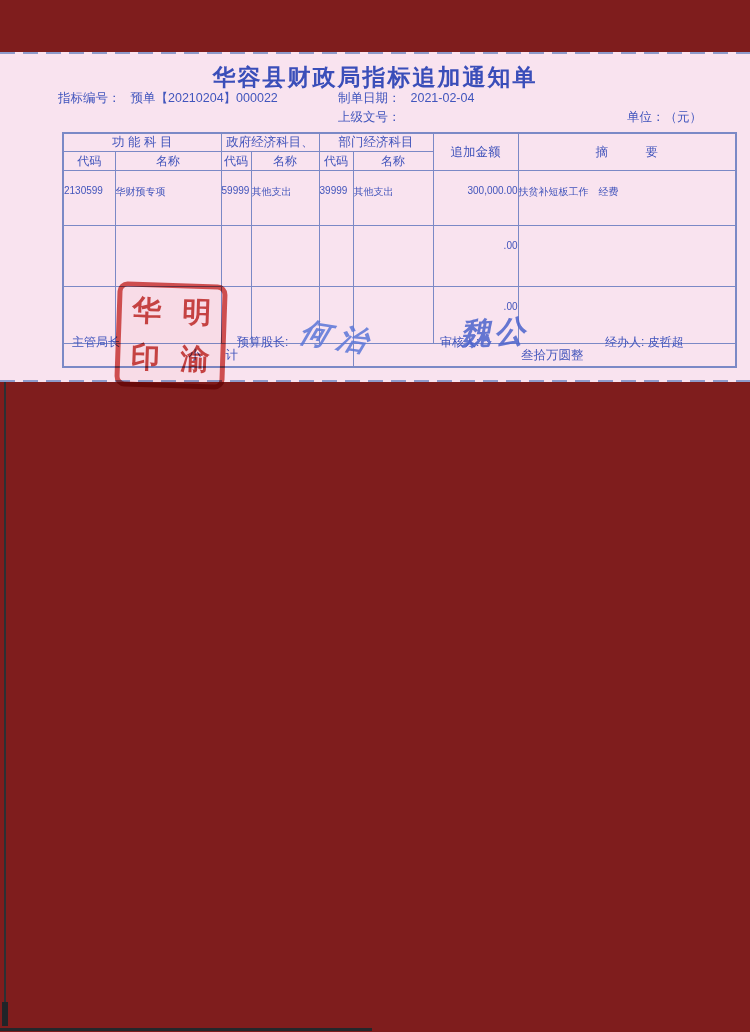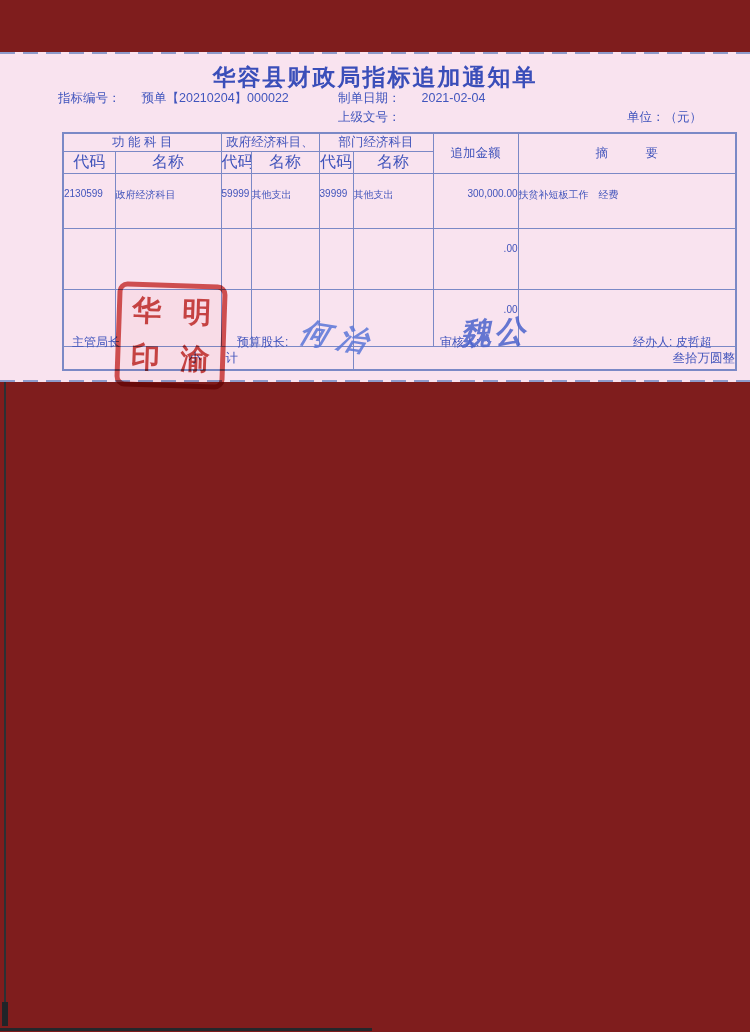--- a/index.html
+++ b/index.html
@@ -14,43 +14,43 @@
   }
   .dash{position:absolute;left:0;width:100%;height:2px;
     background:repeating-linear-gradient(90deg,#8e9bcb 0 15px,rgba(0,0,0,0) 15px 23px);}
   .dash.top{top:0}
   .dash.bottom{bottom:0}
   .title{
     position:absolute;top:10px;left:0;width:100%;margin:0;text-align:center;
     font-size:23px;font-weight:bold;color:#3a4eb9;letter-spacing:2px;
   }
   .meta{position:absolute;font-size:12.5px;color:#4155bd;white-space:nowrap;}
-  .meta .val{margin-left:21px;}
+  .meta .val{margin-left:10px;}
   
   table.grid{
     position:absolute;left:62px;top:80px;width:673px;
     border-collapse:collapse;table-layout:fixed;
     border:2px solid #7b89c6;
   }
   table.grid th,table.grid td{
     border:1px solid #7b89c6;color:#4154bb;font-weight:normal;
-    padding:0;font-size:16px;overflow:hidden;white-space:nowrap;
+    padding:0;font-size:12px;overflow:hidden;white-space:nowrap;
   }
   tr.gh th{height:16px;font-size:12.5px;text-align:center;}
   tr.sh th{height:18px;text-align:center;}
   tr.r td{height:40px;vertical-align:top;padding-top:14px;font-size:10px;}
   tr.r2 td{height:46px;}
   tr.r3 td{height:42px;}
   td.code{padding-left:2px;text-align:left;font-size:11px;letter-spacing:0;}
   td.name{padding-left:3px;text-align:left;}
   td.amt{text-align:right;padding-right:6px;font-size:12px;}
   td.note{padding-left:8px;text-align:left;}
   tr.st td{height:22px;font-size:12.5px;vertical-align:middle;padding-left:16px;}
   td.st-left{text-align:center;letter-spacing:6px;}
-  td.st-right{text-align:right;padding-left:14px;}
+  td.st-right{text-align:center;padding-left:14px;}
   
   .siglabel{position:absolute;font-size:12px;color:#3f53bc;white-space:nowrap;}
   .handwriting{
     position:absolute;color:#5b76d8;font-style:italic;font-weight:bold;
     white-space:nowrap;opacity:.85;
   }
   .sig-budget{left:300px;top:266px;font-size:29px;letter-spacing:9px;transform:rotate(9deg) skewX(-8deg);}
   .sig-reviewer{left:460px;top:260px;font-size:31px;letter-spacing:3px;color:#4c63cc;transform:rotate(-3deg);}
   
   .stamp{
@@ -116,21 +116,21 @@
       <tr class="sh">
         <th>代码</th>
         <th>名称</th>
         <th>代码</th>
         <th>名称</th>
         <th>代码</th>
         <th>名称</th>
       </tr>
       <tr class="r">
         <td class="code">2130599</td>
-        <td class="name">政府经济科目</td>
+        <td class="name">华财预专项</td>
         <td class="code">59999</td>
         <td class="name">其他支出</td>
         <td class="code">39999</td>
         <td class="name">其他支出</td>
         <td class="amt">300,000.00</td>
         <td class="note">扶贫补短板工作　经费</td>
       </tr>
       <tr class="r r2">
         <td></td>
         <td></td>
@@ -154,21 +154,21 @@
       <tr class="st">
         <td class="st-left" colspan="5">小　计</td>
         <td class="st-right" colspan="3">叁拾万圆整</td>
       </tr>
     </tbody>
       </table>
 
     <div class="siglabel" style="left:72px;top:282px;">主管局长</div>
     <div class="siglabel" style="left:237px;top:282px;">预算股长:</div>
     <div class="siglabel" style="left:440px;top:282px;">审核人:</div>
-    <div class="siglabel" style="left:633px;top:282px;">
+    <div class="siglabel" style="left:605px;top:282px;">
       <span>经办人:</span>
       <span class="val">皮哲超</span>
     </div>
 
     <div class="handwriting sig-budget">何治</div>
     <div class="handwriting sig-reviewer">魏公</div>
 
     <div class="stamp">
       <span>华</span>
       <span>明</span>

